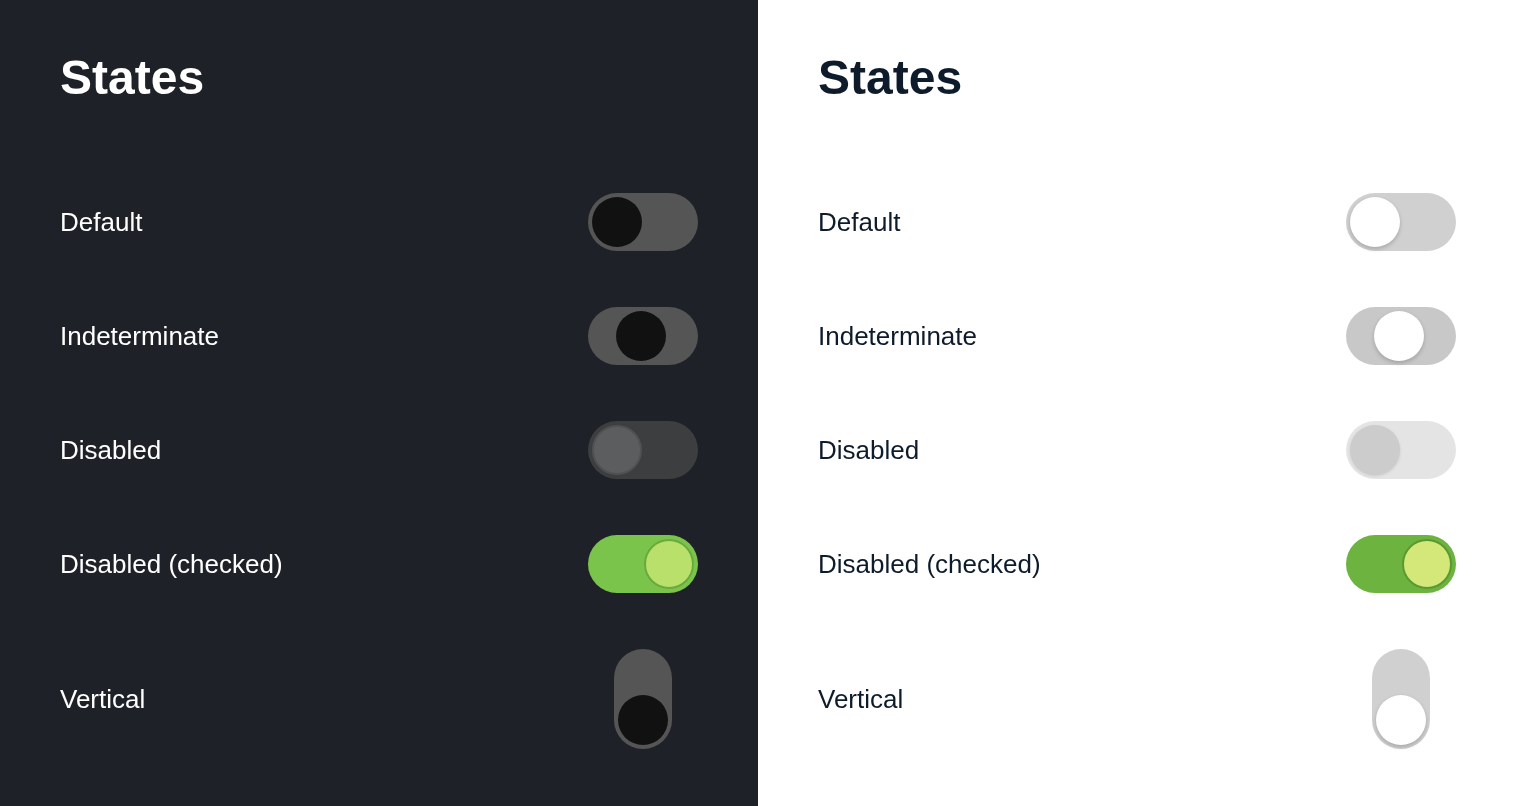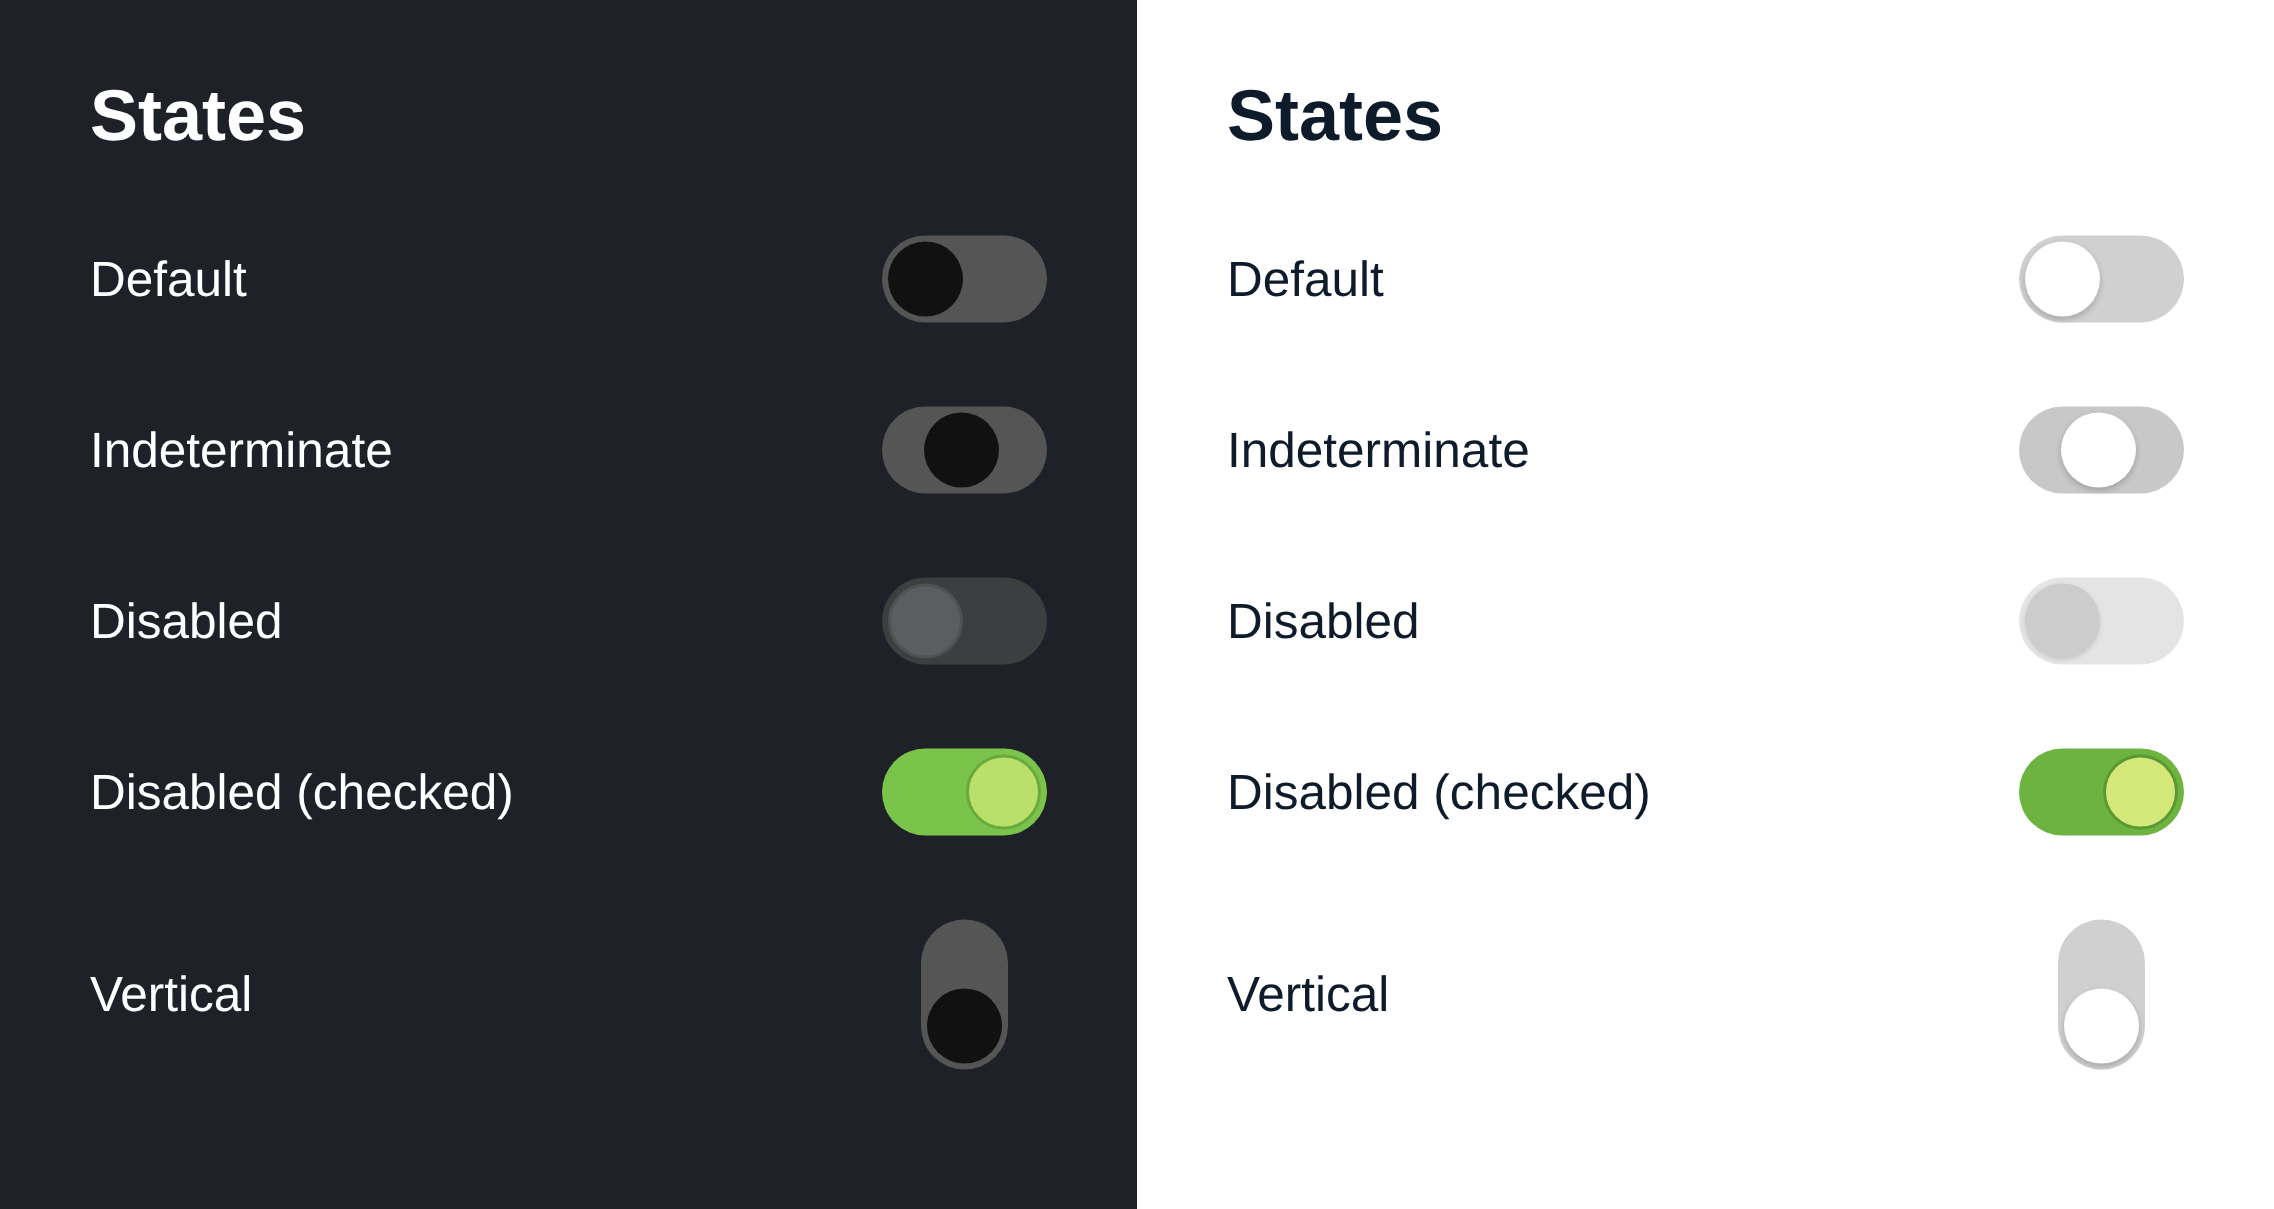--- a/index.html
+++ b/index.html
@@ -28,40 +28,40 @@
       background-color: #1e2228;
     }
 
     .panel-light {
       background-color: #ffffff;
     }
 
     .panel-title {
       font-size: 48px;
       font-weight: 800;
-      margin-bottom: 24px;
+      margin-bottom: 60px;
     }
 
     .panel-dark .panel-title {
       color: #ffffff;
     }
 
     .panel-light .panel-title {
       color: #0d1b2a;
     }
 
     .state-row {
       display: flex;
       align-items: center;
       justify-content: space-between;
       padding: 28px 0;
     }
 
     .state-label {
-      font-size: 33px;
+      font-size: 26px;
       font-weight: 400;
     }
 
     .panel-dark .state-label {
       color: #ffffff;
     }
 
     .panel-light .state-label {
       color: #0d1b2a;
     }

